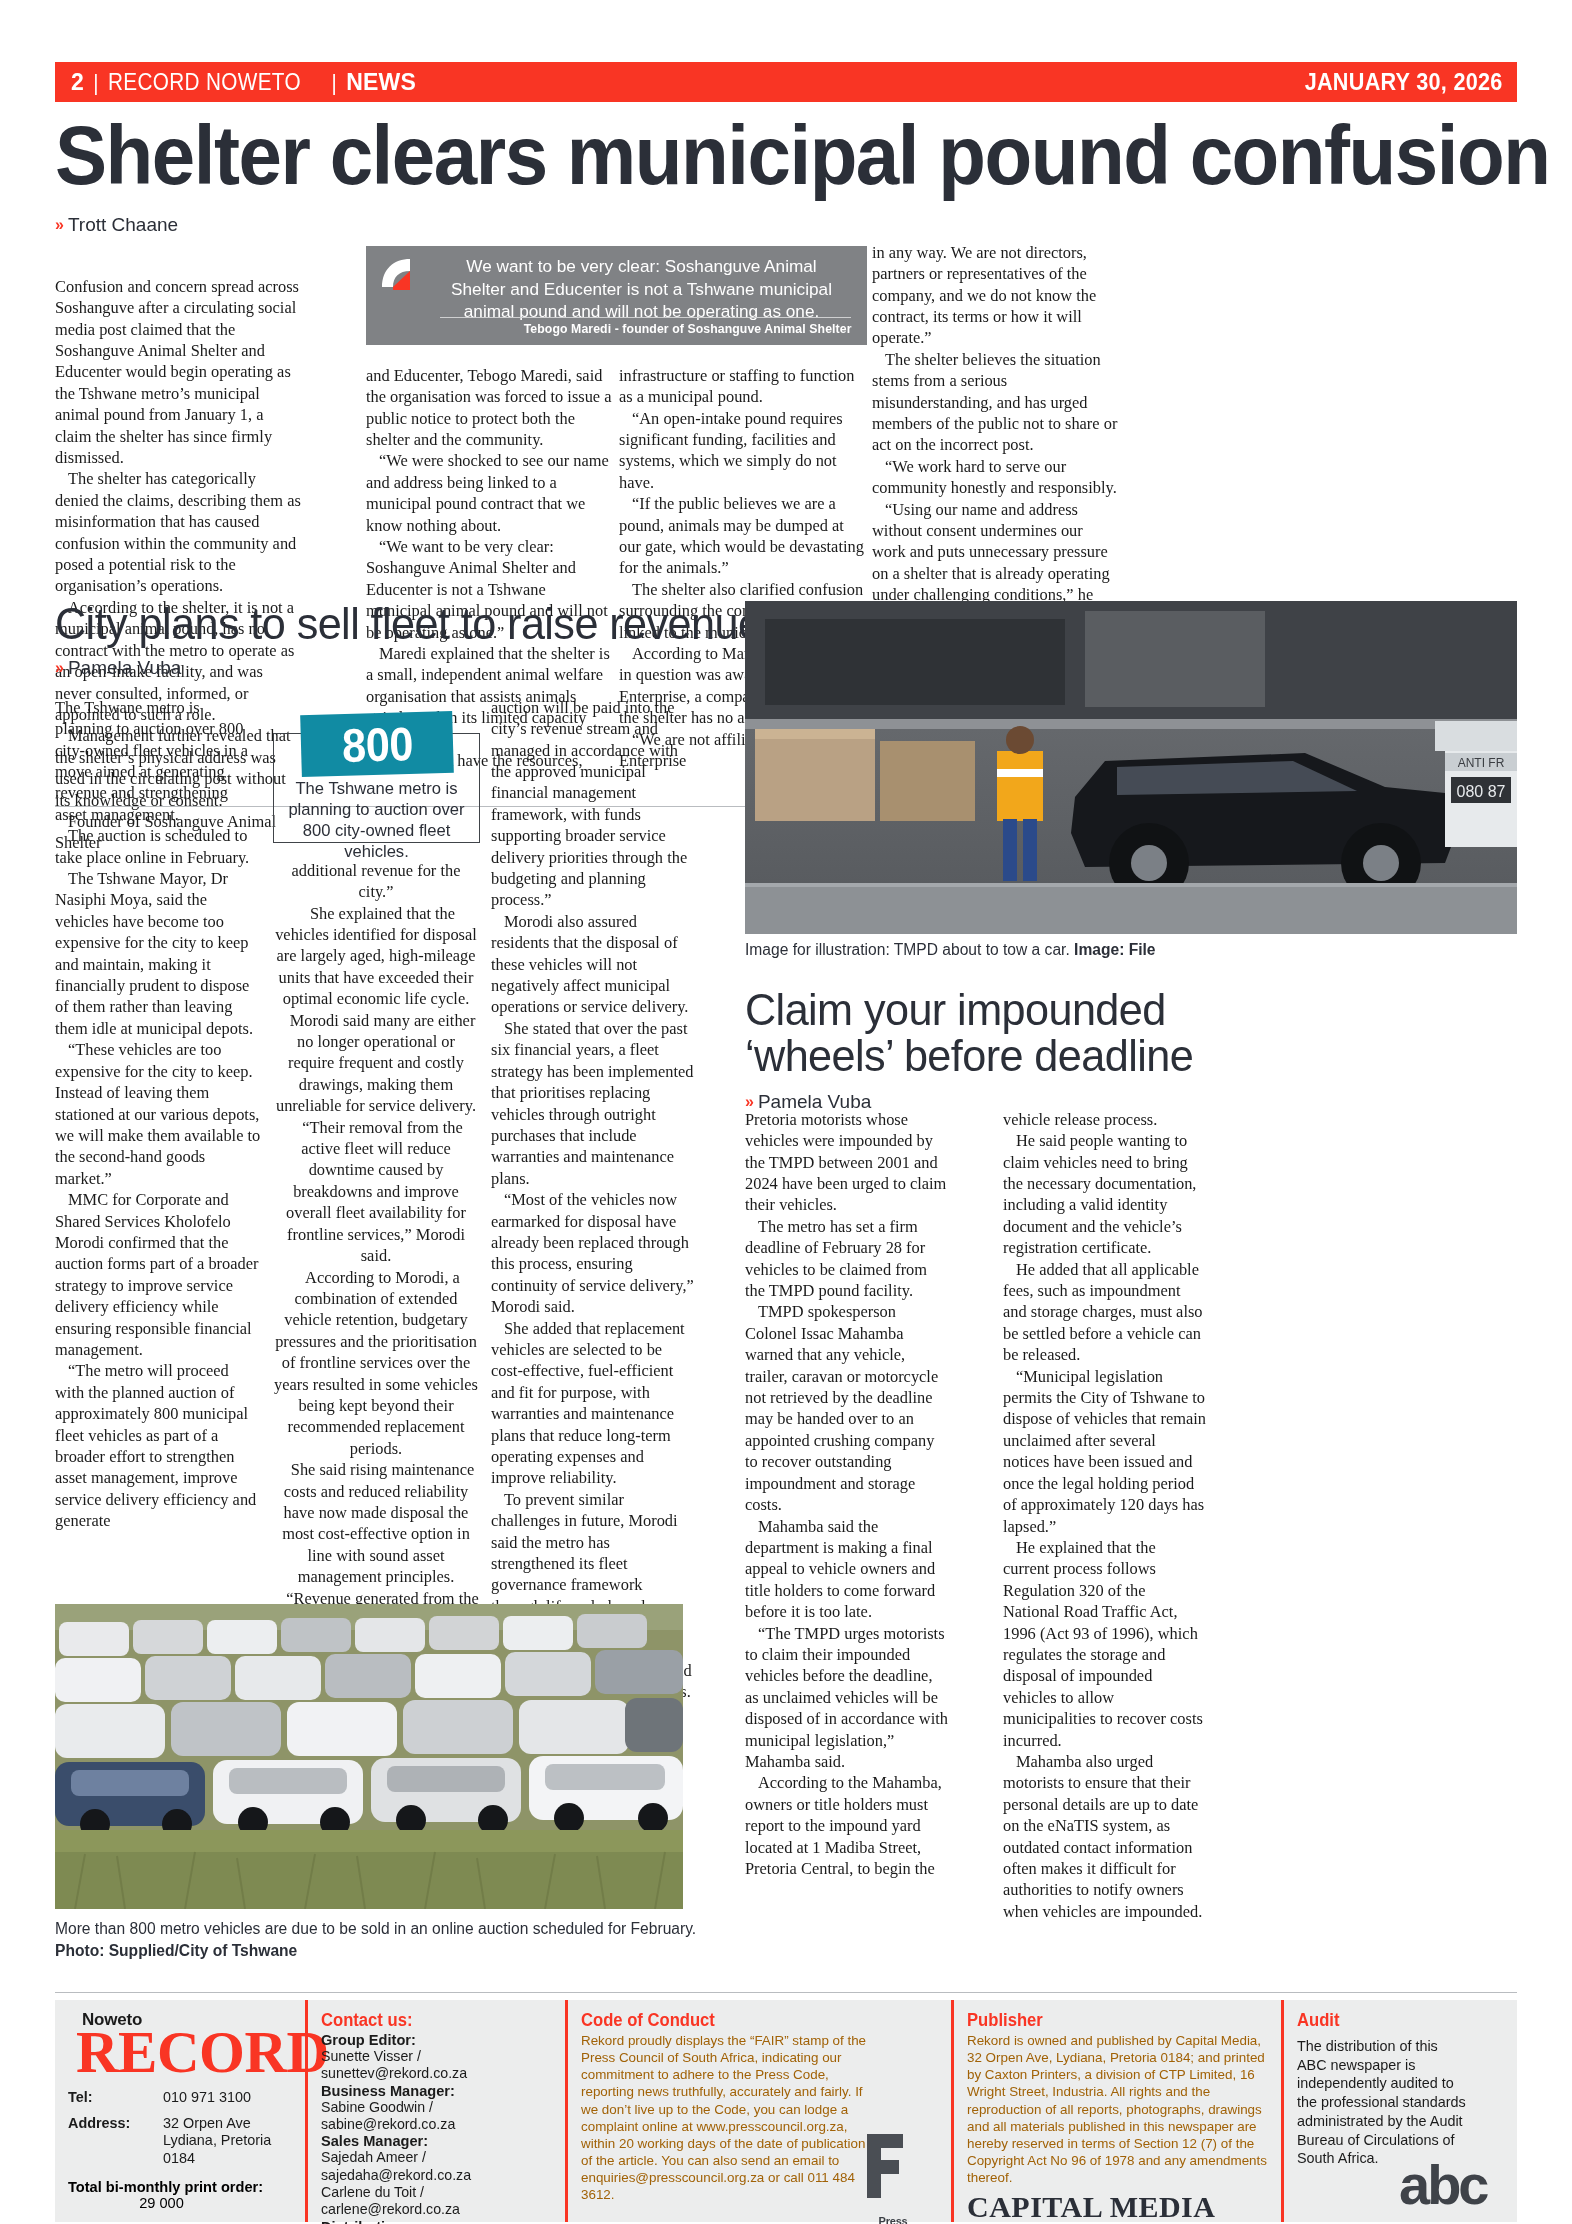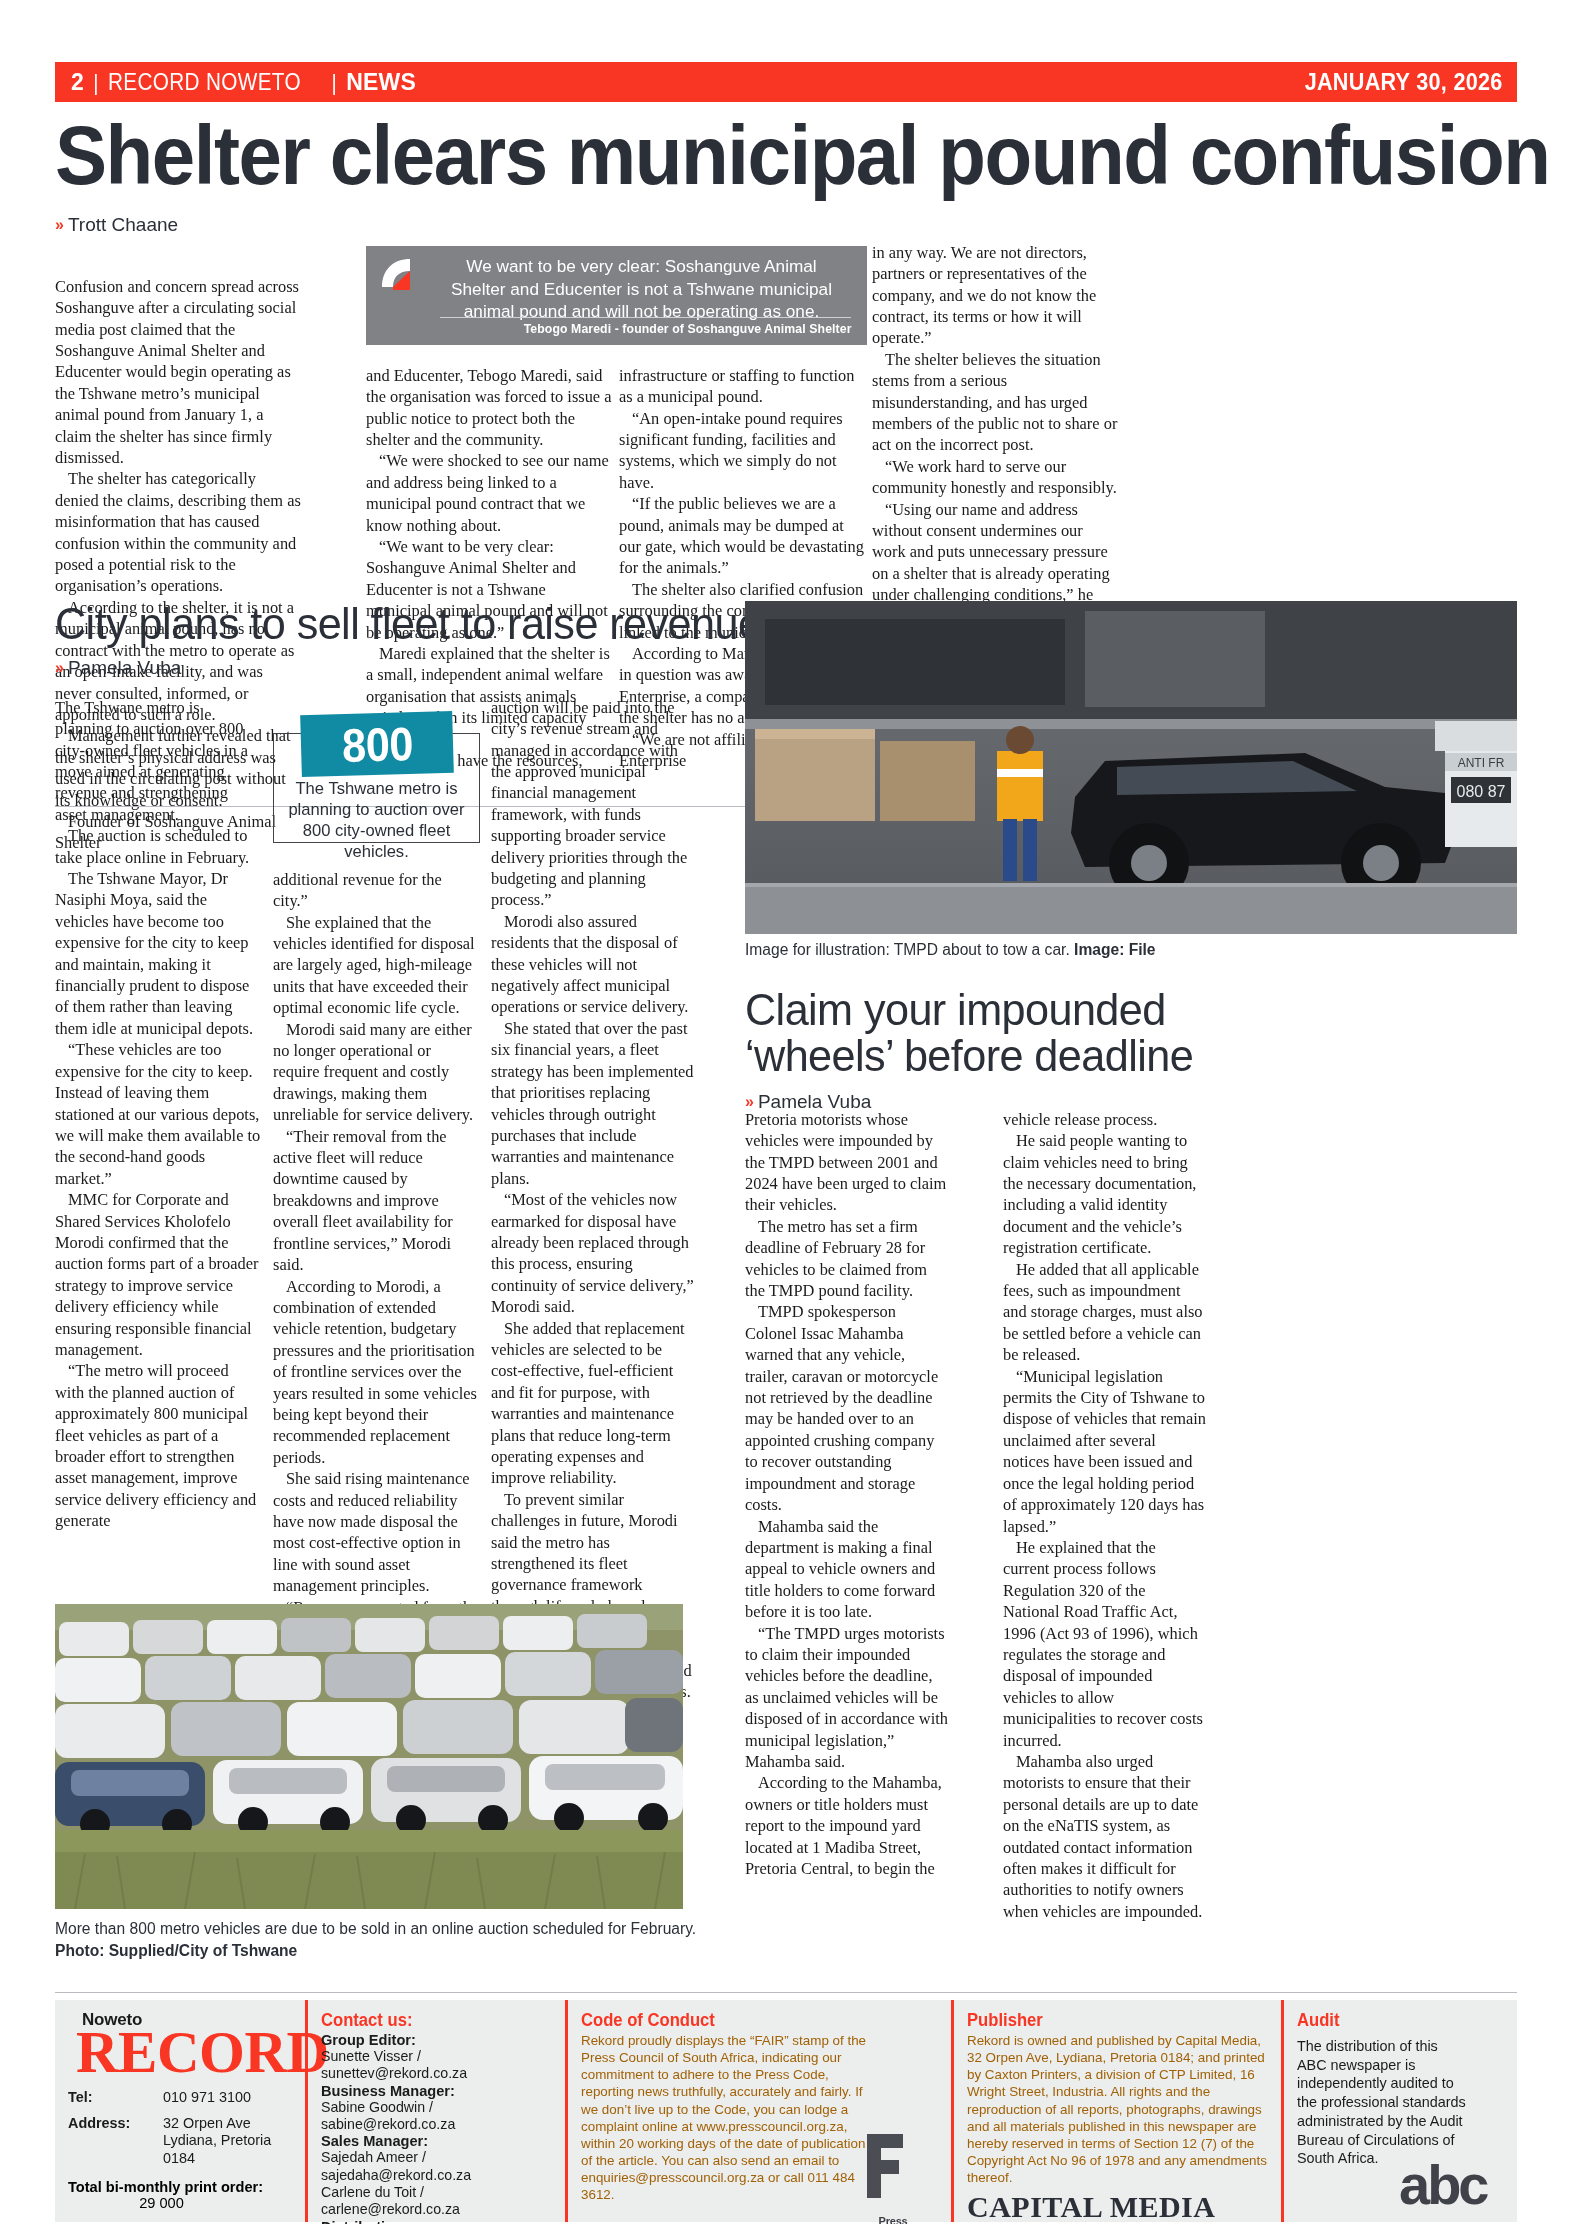--- a/index.html
+++ b/index.html
@@ -107,21 +107,21 @@
 
   
   .art2 { position: relative; margin-top: 14px; height: 600px; }
   .headline2 {
     font-size: 45px; font-weight: 400; color: #2b2f38;
     line-height: 1.02; letter-spacing: -.6px;
     transform: scaleX(.96); transform-origin: left center;
   }
   .art2 .col { position: absolute; width: 206px; }
   .a2c1 { left: 0;    top: 96px; }
-  .a2c2 { left: 218px; top: 268px; }
+  .a2c2 { left: 218px; top: 259px; text-align: center; }
   .a2c3 { left: 436px; top: 96px; }
 
   
   .info800 {
     position: absolute; left: 218px; top: 112px;
     width: 207px; height: 130px;
   }
   .info800 .frame {
     position: absolute; left: 0; top: 20px; right: 0; bottom: 0;
     border: 1px solid #404449;

